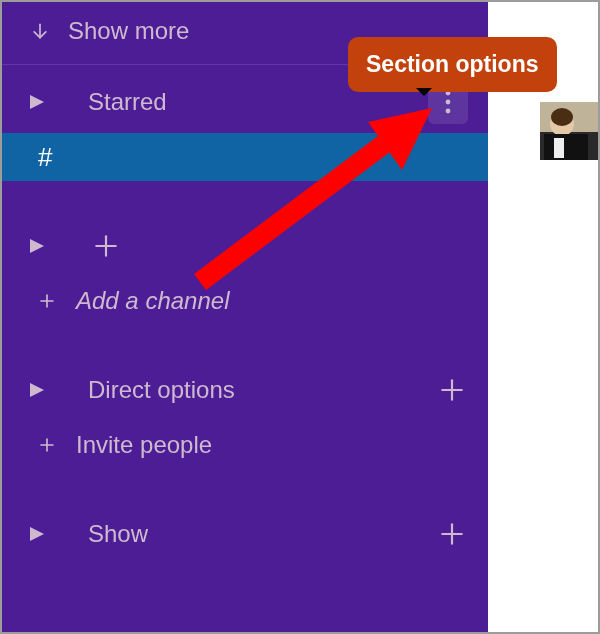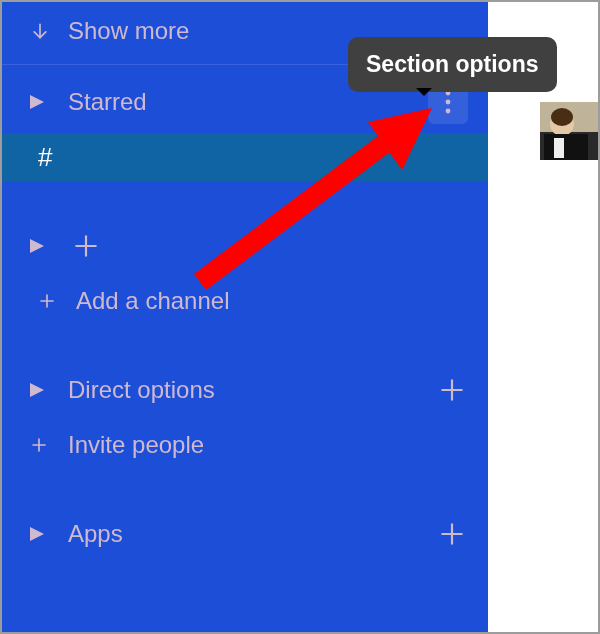--- a/index.html
+++ b/index.html
@@ -1,34 +1,34 @@
 <!DOCTYPE html>
 <html><head>
 <meta charset="utf-8">
 <style>
   html,body{margin:0;padding:0;width:600px;height:634px;background:#fff;font-family:-apple-system,BlinkMacSystemFont,"Segoe UI",Helvetica,Arial,sans-serif;overflow:hidden;position:relative;}
   .frame{position:absolute;inset:0;border:2px solid #9c9c9c;box-sizing:border-box;}
-  .sidebar{position:absolute;top:2px;left:2px;width:486px;height:630px;background:#1d4ed8;color:#cfb9cf;font-size:24px;box-sizing:border-box;}
+  .sidebar{position:absolute;top:2px;left:2px;width:486px;height:630px;background:#4c1d95;color:#cfb9cf;font-size:24px;box-sizing:border-box;}
   .row{display:flex;align-items:center;height:48px;padding:0 18px 0 28px;box-sizing:border-box;cursor:pointer;}
   .row .lead{width:38px;display:flex;align-items:center;justify-content:flex-start;}
   .row .label{flex:1;white-space:nowrap;}
   .row.top{height:54px;padding-top:4px;}
   .divider{height:1px;background:rgba(255,255,255,0.12);margin:8px 0 18px 0;}
-  .section-head{display:flex;align-items:center;height:50px;padding:0 18px 12px 28px;box-sizing:border-box;}
+  .section-head{display:flex;align-items:center;height:50px;padding:0 18px 12px 28px;box-sizing:border-box;gap:20px;}
   .section-head .caret{width:38px;display:flex;align-items:center;}
   .section-head .label{flex:1;}
   .action-btn{width:36px;height:36px;display:flex;align-items:center;justify-content:center;color:#cfb9cf;}
   .kebab-btn{width:40px;height:44px;border-radius:6px;background:rgba(255,255,255,0.10);display:flex;align-items:center;justify-content:center;margin-right:2px;}
   .selected{background:#1164A3;color:#fff;}
   .selected .lead,.selected .label{color:#fff;}
   .hash{font-weight:400;font-size:26px;}
   .gap{height:46px;}
   
   svg{display:block;}
-  .tooltip{position:absolute;top:37px;left:348px;background:#404040;color:#fff;font-size:23px;font-weight:700;padding:14px 18px;border-radius:10px;white-space:nowrap;z-index:5;}
+  .tooltip{position:absolute;top:37px;left:348px;background:#c2410c;color:#fff;font-size:23px;font-weight:700;padding:14px 18px;border-radius:10px;white-space:nowrap;z-index:5;}
   .tooltip::after{content:"";position:absolute;bottom:-12px;left:68px;border:8px solid transparent;border-top-color:#000;}
   .avatar{position:absolute;top:102px;right:2px;width:58px;height:58px;background:#111;z-index:3;}
   .avatar svg{width:100%;height:100%;}
   .arrow-annot{position:absolute;top:72px;left:170px;z-index:6;pointer-events:none;}
 </style>
 </head>
 <body>
 
 <div class="frame"></div>
 
@@ -77,21 +77,21 @@
         </svg>
     </span>
     <span class="action-btn">
       <svg width="26" height="26" viewBox="0 0 24 24" stroke="#cfb9cf" stroke-width="2" stroke-linecap="round">
           <line x1="12" y1="3" x2="12" y2="21"></line>
           <line x1="3" y1="12" x2="21" y2="12"></line>
         </svg>
     </span>
   </div>
 
-  <div class="row" style="padding-left:36px;">
+  <div class="row" style="padding-left:36px;font-style:italic;">
     <span class="lead">
       <svg width="18" height="18" viewBox="0 0 24 24" stroke="#cfb9cf" stroke-width="2.2" stroke-linecap="round">
           <line x1="12" y1="4" x2="12" y2="20"></line>
           <line x1="4" y1="12" x2="20" y2="12"></line>
         </svg>
     </span>
     <span class="label">Add a channel</span>
   </div>
 
   <div class="gap"></div>
@@ -104,39 +104,39 @@
     </span>
     <span class="label">Direct options</span>
     <span class="action-btn">
       <svg width="26" height="26" viewBox="0 0 24 24" stroke="#cfb9cf" stroke-width="2" stroke-linecap="round">
           <line x1="12" y1="3" x2="12" y2="21"></line>
           <line x1="3" y1="12" x2="21" y2="12"></line>
         </svg>
     </span>
   </div>
 
-  <div class="row" style="padding-left:28px;justify-content:space-between;">
+  <div class="row" style="padding-left:36px;justify-content:space-between;">
     <span class="lead">
       <svg width="18" height="18" viewBox="0 0 24 24" stroke="#cfb9cf" stroke-width="2.2" stroke-linecap="round">
           <line x1="12" y1="4" x2="12" y2="20"></line>
           <line x1="4" y1="12" x2="20" y2="12"></line>
         </svg>
     </span>
     <span class="label">Invite people</span>
   </div>
 
   <div class="gap"></div>
 
   <div class="section-head">
     <span class="caret">
       <svg width="14" height="14" viewBox="0 0 10 10">
           <polygon points="0,0 10,5 0,10" fill="#cfb9cf"></polygon>
         </svg>
     </span>
-    <span class="label">Apps</span>
+    <span class="label">Show</span>
     <span class="action-btn">
       <svg width="26" height="26" viewBox="0 0 24 24" stroke="#cfb9cf" stroke-width="2" stroke-linecap="round">
           <line x1="12" y1="3" x2="12" y2="21"></line>
           <line x1="3" y1="12" x2="21" y2="12"></line>
         </svg>
     </span>
   </div>
 
 </div>
 

